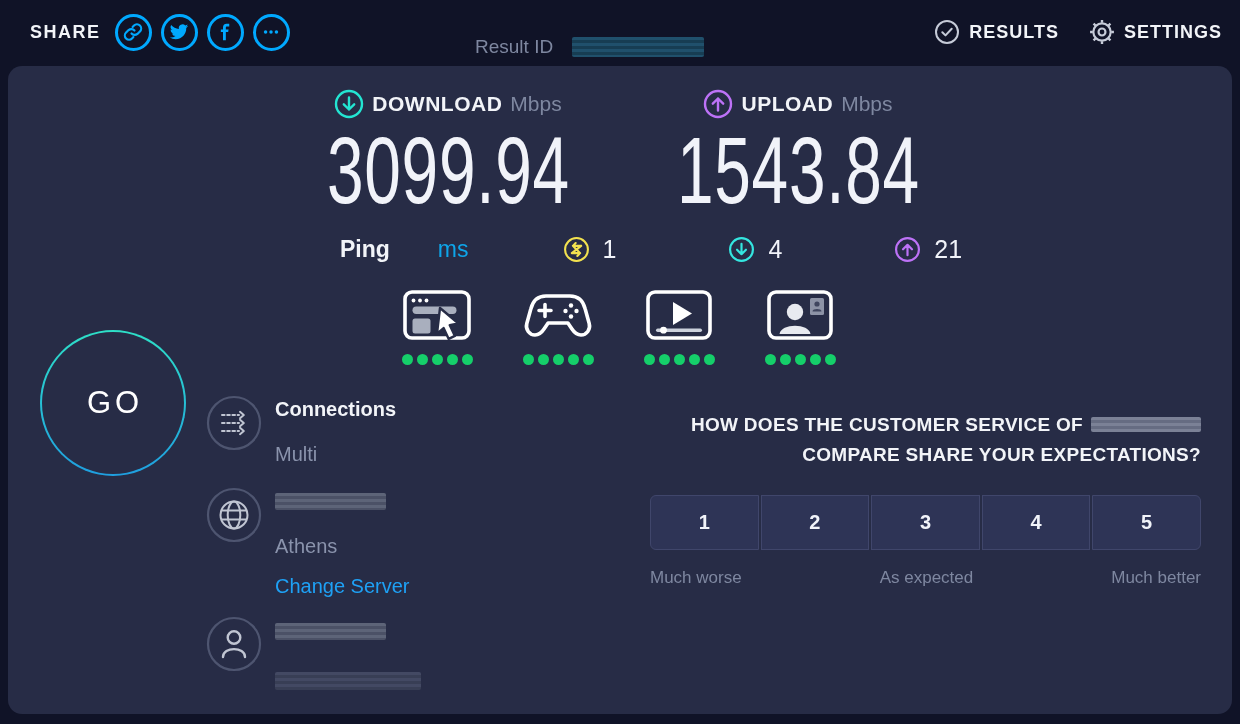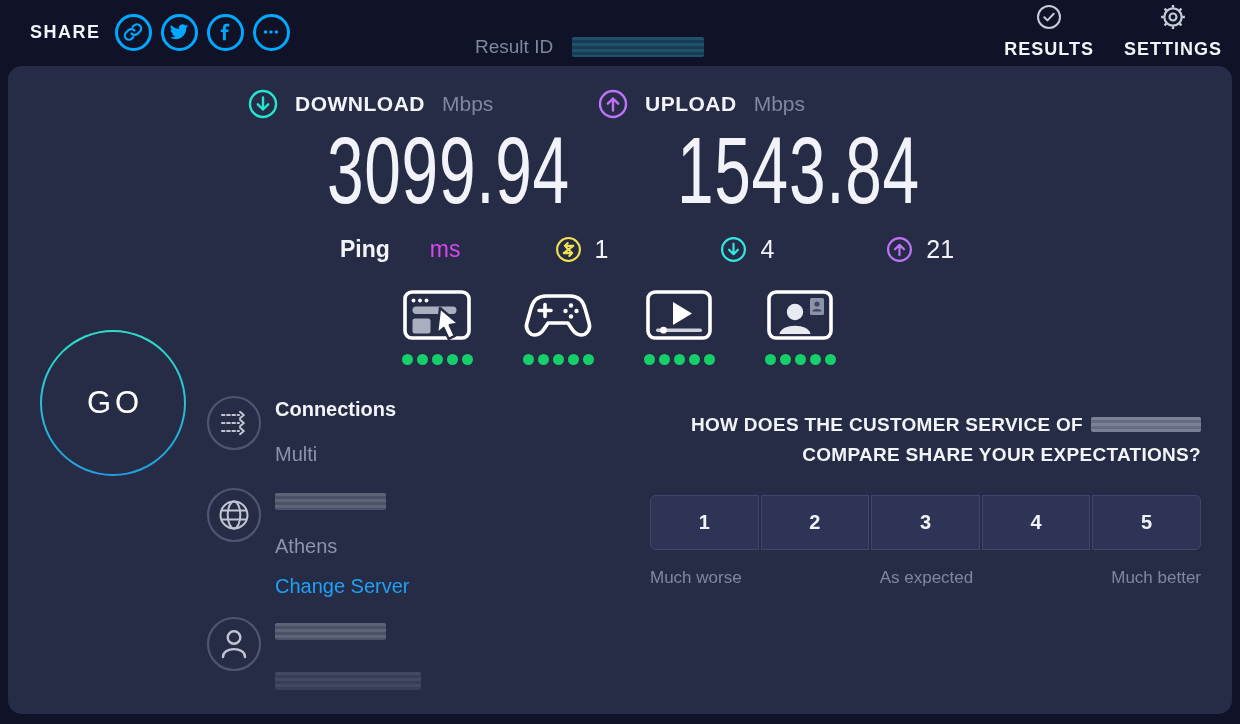--- a/index.html
+++ b/index.html
@@ -30,46 +30,46 @@
   .resultid-label { font-size:19px; color:#7e87a0; }
   .redact {
     display:inline-block; border-radius:2px;
     background:repeating-linear-gradient(180deg,#5d6478 0 3px,#4b5166 3px 6px);
   }
   .redact-teal {
     width:132px; height:20px;
     background:repeating-linear-gradient(180deg,#20506c 0 3px,#173d53 3px 6px);
   }
   .nav-group { margin-left:auto; display:flex; align-items:center; gap:30px; }
-  .nav-item { display:flex; align-items:center; gap:9px; background:none; border:none; cursor:pointer;flex-direction:column; }
+  .nav-item { display:flex; align-items:center; gap:9px; background:none; border:none; cursor:pointer; }
   .nav-item span { font-size:18px; font-weight:700; letter-spacing:1px; color:#f2f4f8; }
 
   
   .panel {
     position:absolute; left:8px; top:66px; width:1224px; height:648px;
     background:#272c46; border-radius:14px;
   }
 
   
   .metric { position:absolute; width:400px; text-align:center; }
   .metric-download { left:240px; top:22px; }
   .metric-upload  { left:590px; top:22px; }
-  .metric-header { display:flex; align-items:center; gap:17px; height:32px; }
+  .metric-header { display:flex; align-items:center; justify-content:center; gap:8px; height:32px; }
   .metric-label { font-size:21px; font-weight:700; letter-spacing:.5px; color:#f2f4f8; }
   .metric-unit { font-size:21px; color:#7e87a0; }
   .metric-value {
     margin-top:2px; font-size:94px; line-height:1.05; font-weight:400;
     color:#f1f3f9; display:inline-block; transform:scaleX(.70); transform-origin:50% 50%;
     letter-spacing:1px; white-space:nowrap;
   }
 
   
   .ping-row { position:absolute; left:332px; top:166px; display:flex; align-items:center; height:34px;gap:32px; }
   .ping-label { font-size:23px; font-weight:600; color:#f2f4f8; }
-  .ping-unit { font-size:23px; color:#d946ef; margin-left:8px; }
+  .ping-unit { font-size:23px; color:#0ea5e9; margin-left:16px; }
   .ping-item { display:flex; align-items:center; gap:13px; }
   .ping-item.first { margin-left:62px; }
   .ping-item + .ping-item { margin-left:80px; }
   .ping-value { font-size:25px; color:#f1f3f9; }
 
   
   .activities { position:absolute; left:393px; top:224px; display:flex; gap:49px; }
   .activity { width:72px; display:flex; flex-direction:column; align-items:center; }
   .activity .art { height:58px; display:flex; align-items:flex-start; justify-content:center; }
   .dots { display:flex; gap:4px; margin-top:6px; }

